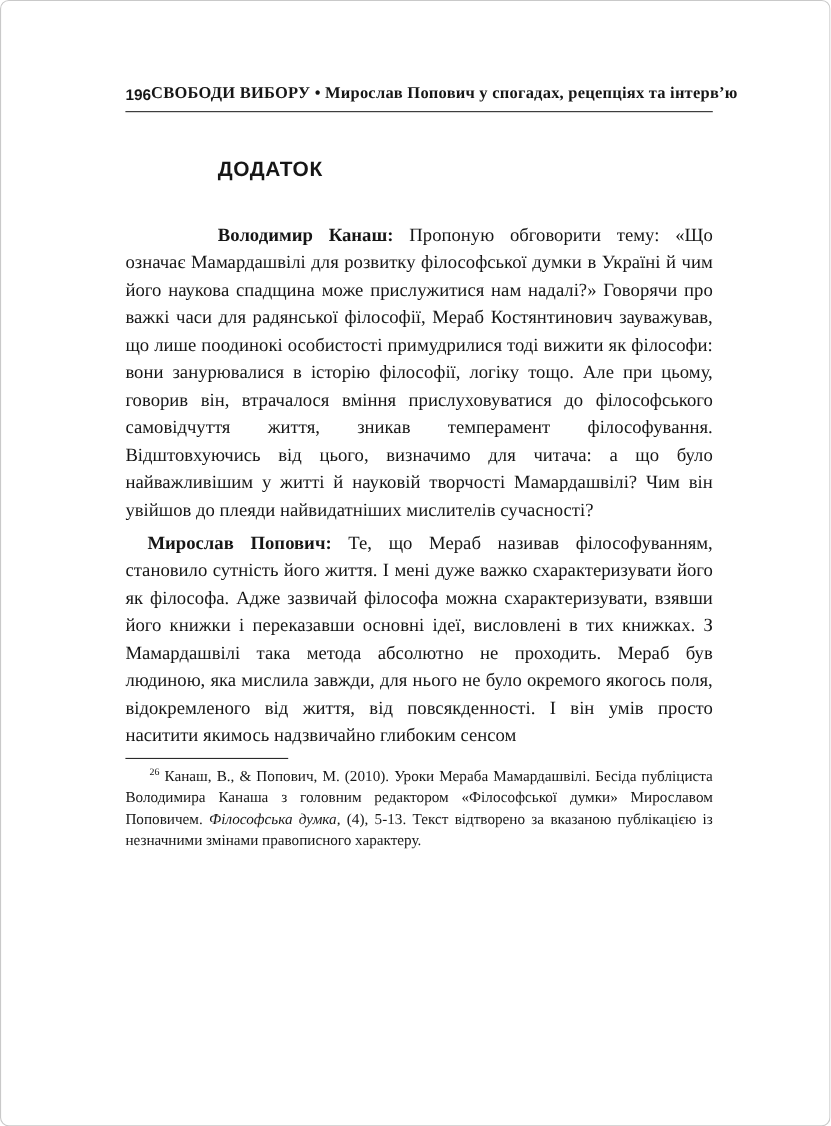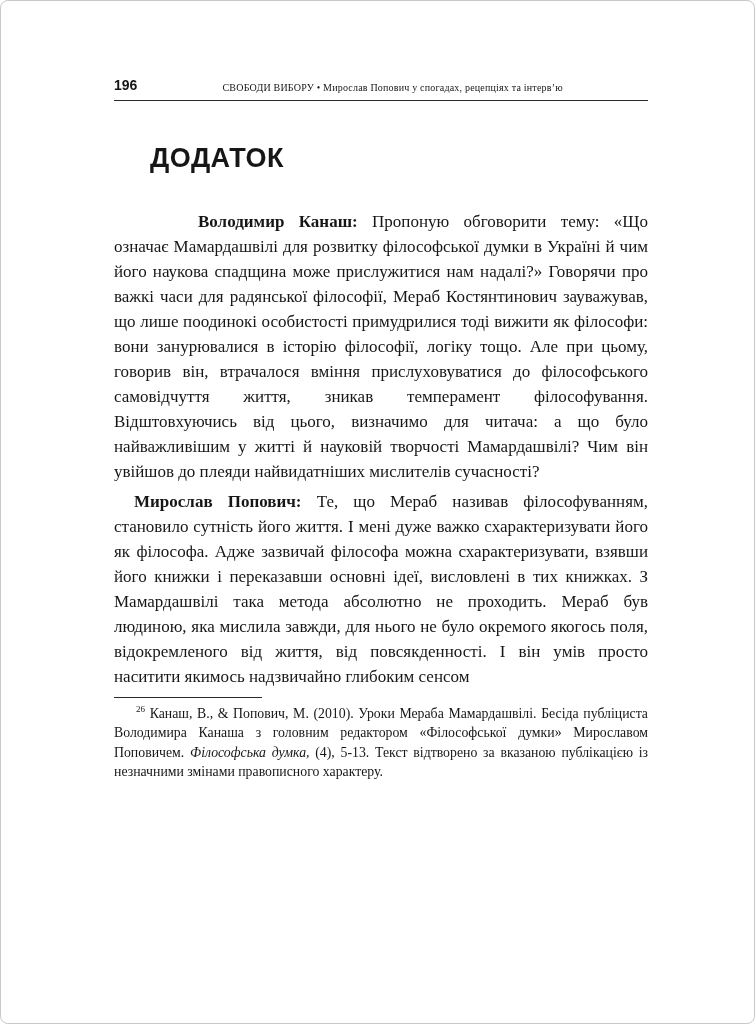--- a/index.html
+++ b/index.html
@@ -20,45 +20,45 @@
     color: #161616;
   }
   .content {
     position: absolute;
     left: 113px;
     right: 106px;
     top: 76px;
   }
   .running-head {
     display: flex;
-    align-items: flex-end;
+    align-items: center;
     border-bottom: 1.5px solid #2a2a2a;
     padding-bottom: 7px;
   }
   .page-number {
     font-family: "Liberation Sans", sans-serif;
     font-weight: bold;
     font-size: 14px;
     flex: 0 0 auto;
   }
   .running-title {
     flex: 1 1 auto;
     text-align: center;
     font-family: "Liberation Serif", serif;
-    font-weight: normal;
-    font-size: 10px;
+    font-weight: bold;
+    font-size: 15px;
     letter-spacing: 0.2px;
     white-space: nowrap;
   }
   .section-title {
     margin-top: 42px;
-    margin-left: 36px;
+    margin-left: 84px;
     font-family: "Liberation Sans", sans-serif;
     font-weight: bold;
-    font-size: 27px;
+    font-size: 19px;
     letter-spacing: 0.5px;
   }
   .article-title {
     margin-top: 64px;
     margin-left: 84px;
     font-family: "Liberation Sans", sans-serif;
     font-weight: bold;
     font-size: 19px;
   }
   .article-title sup {

